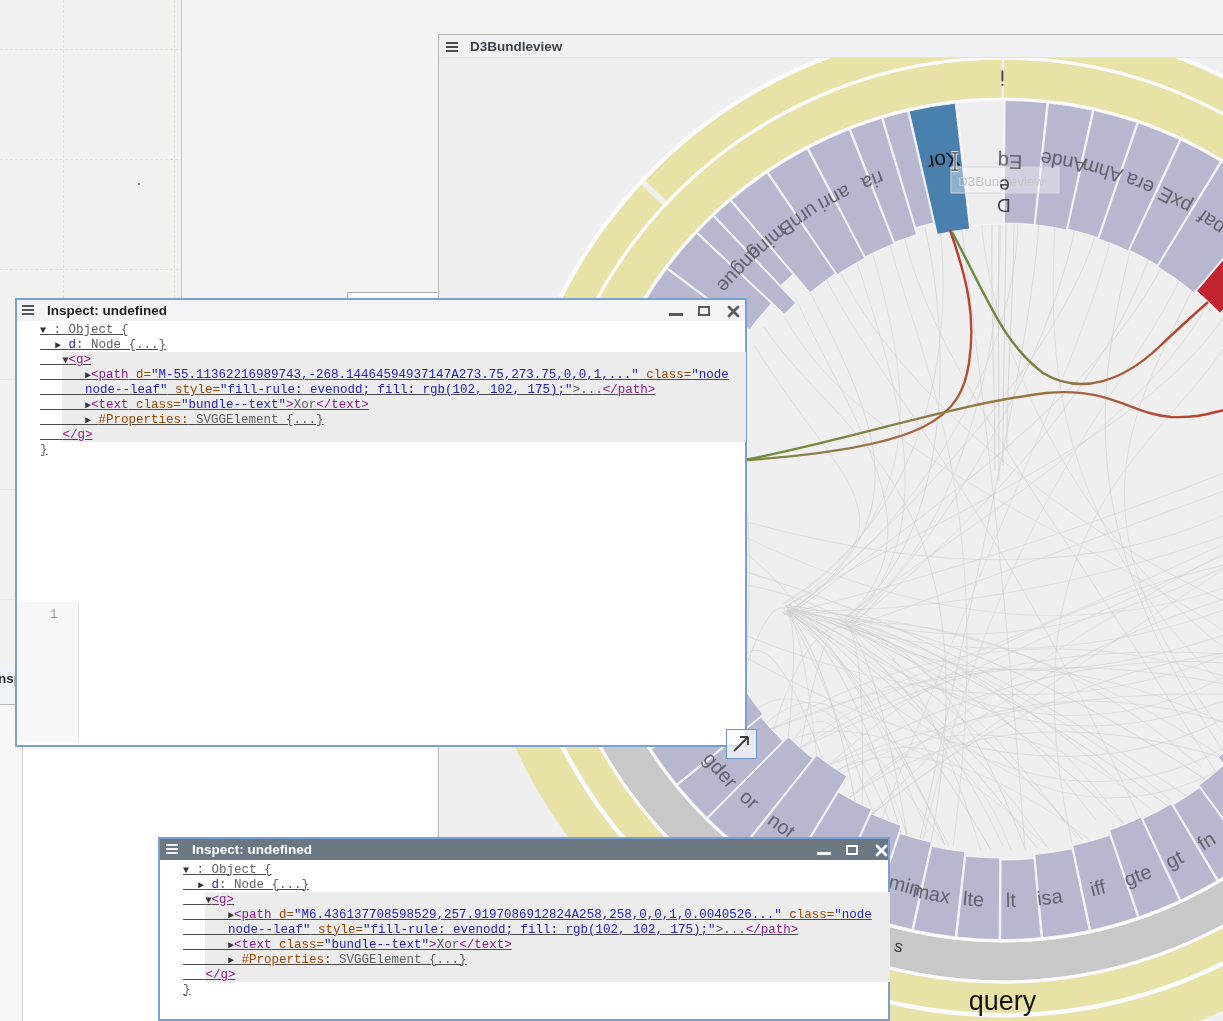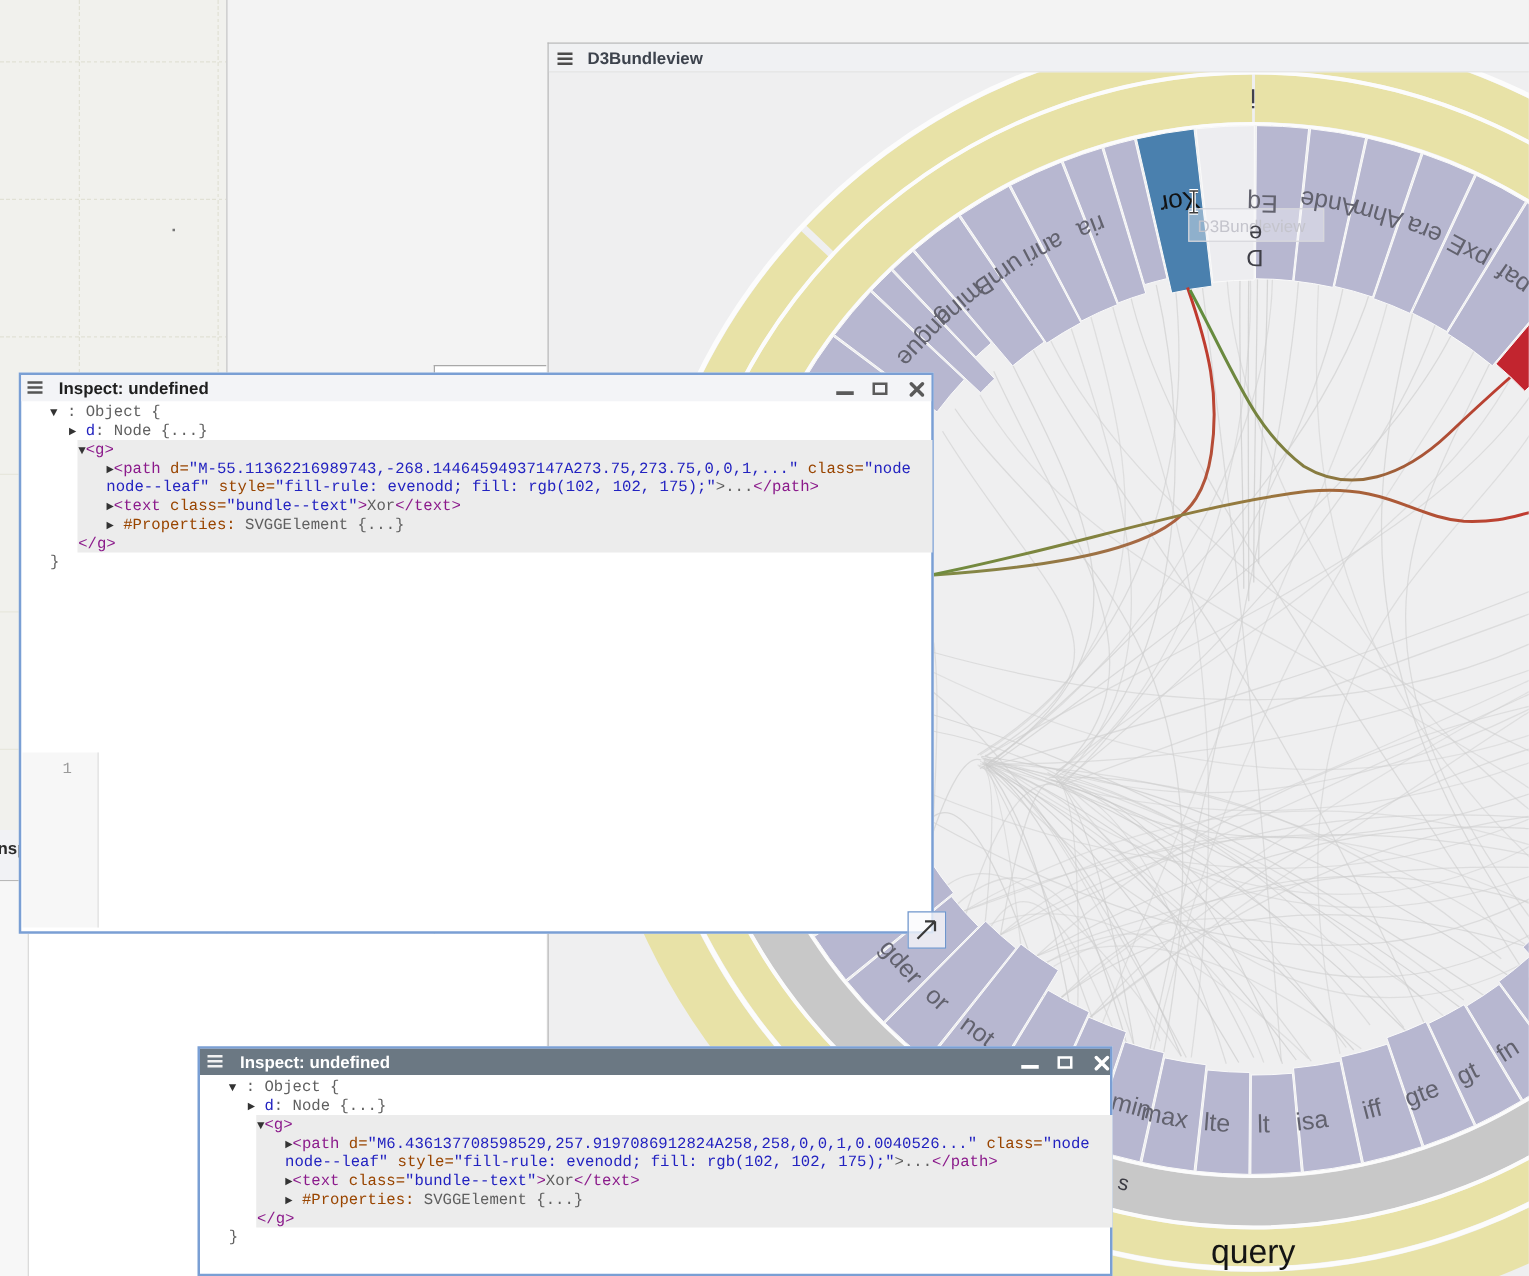--- a/index.html
+++ b/index.html
@@ -1,16 +1,16 @@
 <!DOCTYPE html>
 <html><head><meta charset="utf-8"><style>
 * { margin:0; padding:0; box-sizing:border-box; }
 body { width:1223px; height:1021px; overflow:hidden; position:relative;
        font-family:"Liberation Sans",sans-serif; background:#f1f1ed; }
-.cl { position:absolute; left:23px; white-space:pre; font:12.5px "Liberation Mono",monospace; color:#4a4a4a; }
+.cl { position:absolute; left:23px; white-space:pre; font:12.5px "Liberation Mono",monospace; color:#4a4a4a;text-decoration:underline; }
 .cl .gr { color:#5f5f5f; }
 .cl .pu { color:#8b1a8b; }
 .cl .at { color:#994500; }
 .cl .va { color:#2222c0; }
 .cl .ar { color:#333333; font-size:10px; }
 .hl { position:absolute; background:#ececec; }
 .wtitle { font-weight:bold; font-size:13.5px; }
 </style></head>
 <body>
 

